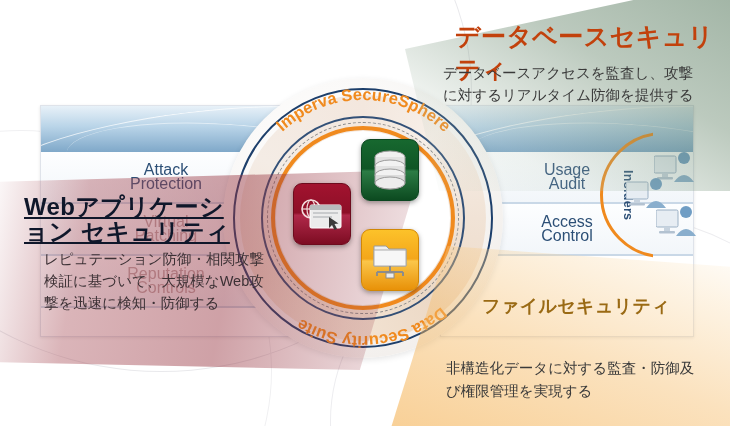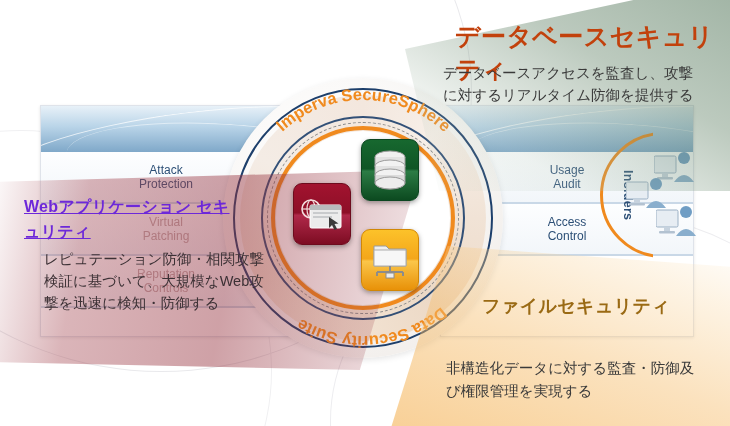--- a/index.html
+++ b/index.html
@@ -29,21 +29,21 @@
           border-radius:50%;border-top:1px solid rgba(255,255,255,.75);
           border-left:1px solid rgba(255,255,255,.55);transform:rotate(-7deg);}
   .banner:before{content:"";position:absolute;left:10%;top:18px;width:130%;height:80px;
           border-radius:50%;border-top:1px solid rgba(255,255,255,.5);transform:rotate(4deg);}
 
   
   .cap-list{position:absolute;left:0;top:46px;width:100%;}
   .cap{height:50px;display:flex;flex-direction:column;align-items:center;
        justify-content:center;border-bottom:2px solid #c9d8e7;
        background:linear-gradient(180deg,#fdfeff 0%,#f2f6fa 100%);}
-  .cap span{display:block;text-align:center;font-size:12px;color:#2c4f76;line-height:14px;}
+  .cap span{display:block;text-align:center;font-size:16px;color:#2c4f76;line-height:14px;}
   .cap.dim span{color:#b9a3a6;}
   #left-card .cap.dim span{color:#bda6a8;}
 
   
   .wedge{position:absolute;pointer-events:none;}
 
   
   #wedge-web{left:-10px;top:170px;width:430px;height:200px;
     background:linear-gradient(100deg,rgba(173,86,95,.00) 0%,rgba(168,78,88,.42) 22%,
                                rgba(150,50,62,.46) 55%,rgba(150,50,62,.10) 100%);
@@ -110,21 +110,21 @@
       border-radius:50%;border:3px solid #f08a1e;
       clip-path:polygon(0% 0%,42% 0%,42% 100%,0% 100%);}
 
   
   .sec-title{position:absolute;font-weight:bold;}
   .sec-body{position:absolute;}
 
   #db-title{left:455px;top:20px;width:260px;font-size:25px;color:#c2410c;letter-spacing:.4px;}
   #db-body{left:443px;top:62px;width:262px;font-size:14.5px;line-height:22px;color:#3a3a3a;}
 
-  #web-title{left:24px;top:194px;width:215px;font-size:16px;color:#6d28d9;
+  #web-title{left:24px;top:194px;width:215px;font-size:24px;color:#0f172a;
              line-height:25px;text-decoration:underline;letter-spacing:.3px;}
   #web-body{left:24px;top:248px;width:230px;font-size:14.5px;line-height:22px;color:#3c3135;margin-left:20px;}
 
   #file-title{left:482px;top:294px;width:250px;font-size:18px;color:#9a6a14;letter-spacing:.4px;}
   #file-body{left:446px;top:322px;width:262px;font-size:14.5px;line-height:23px;color:#3a3a3a;margin-top:35px;}
 </style>
 </head>
 <body>
 
 <div id="stage">

